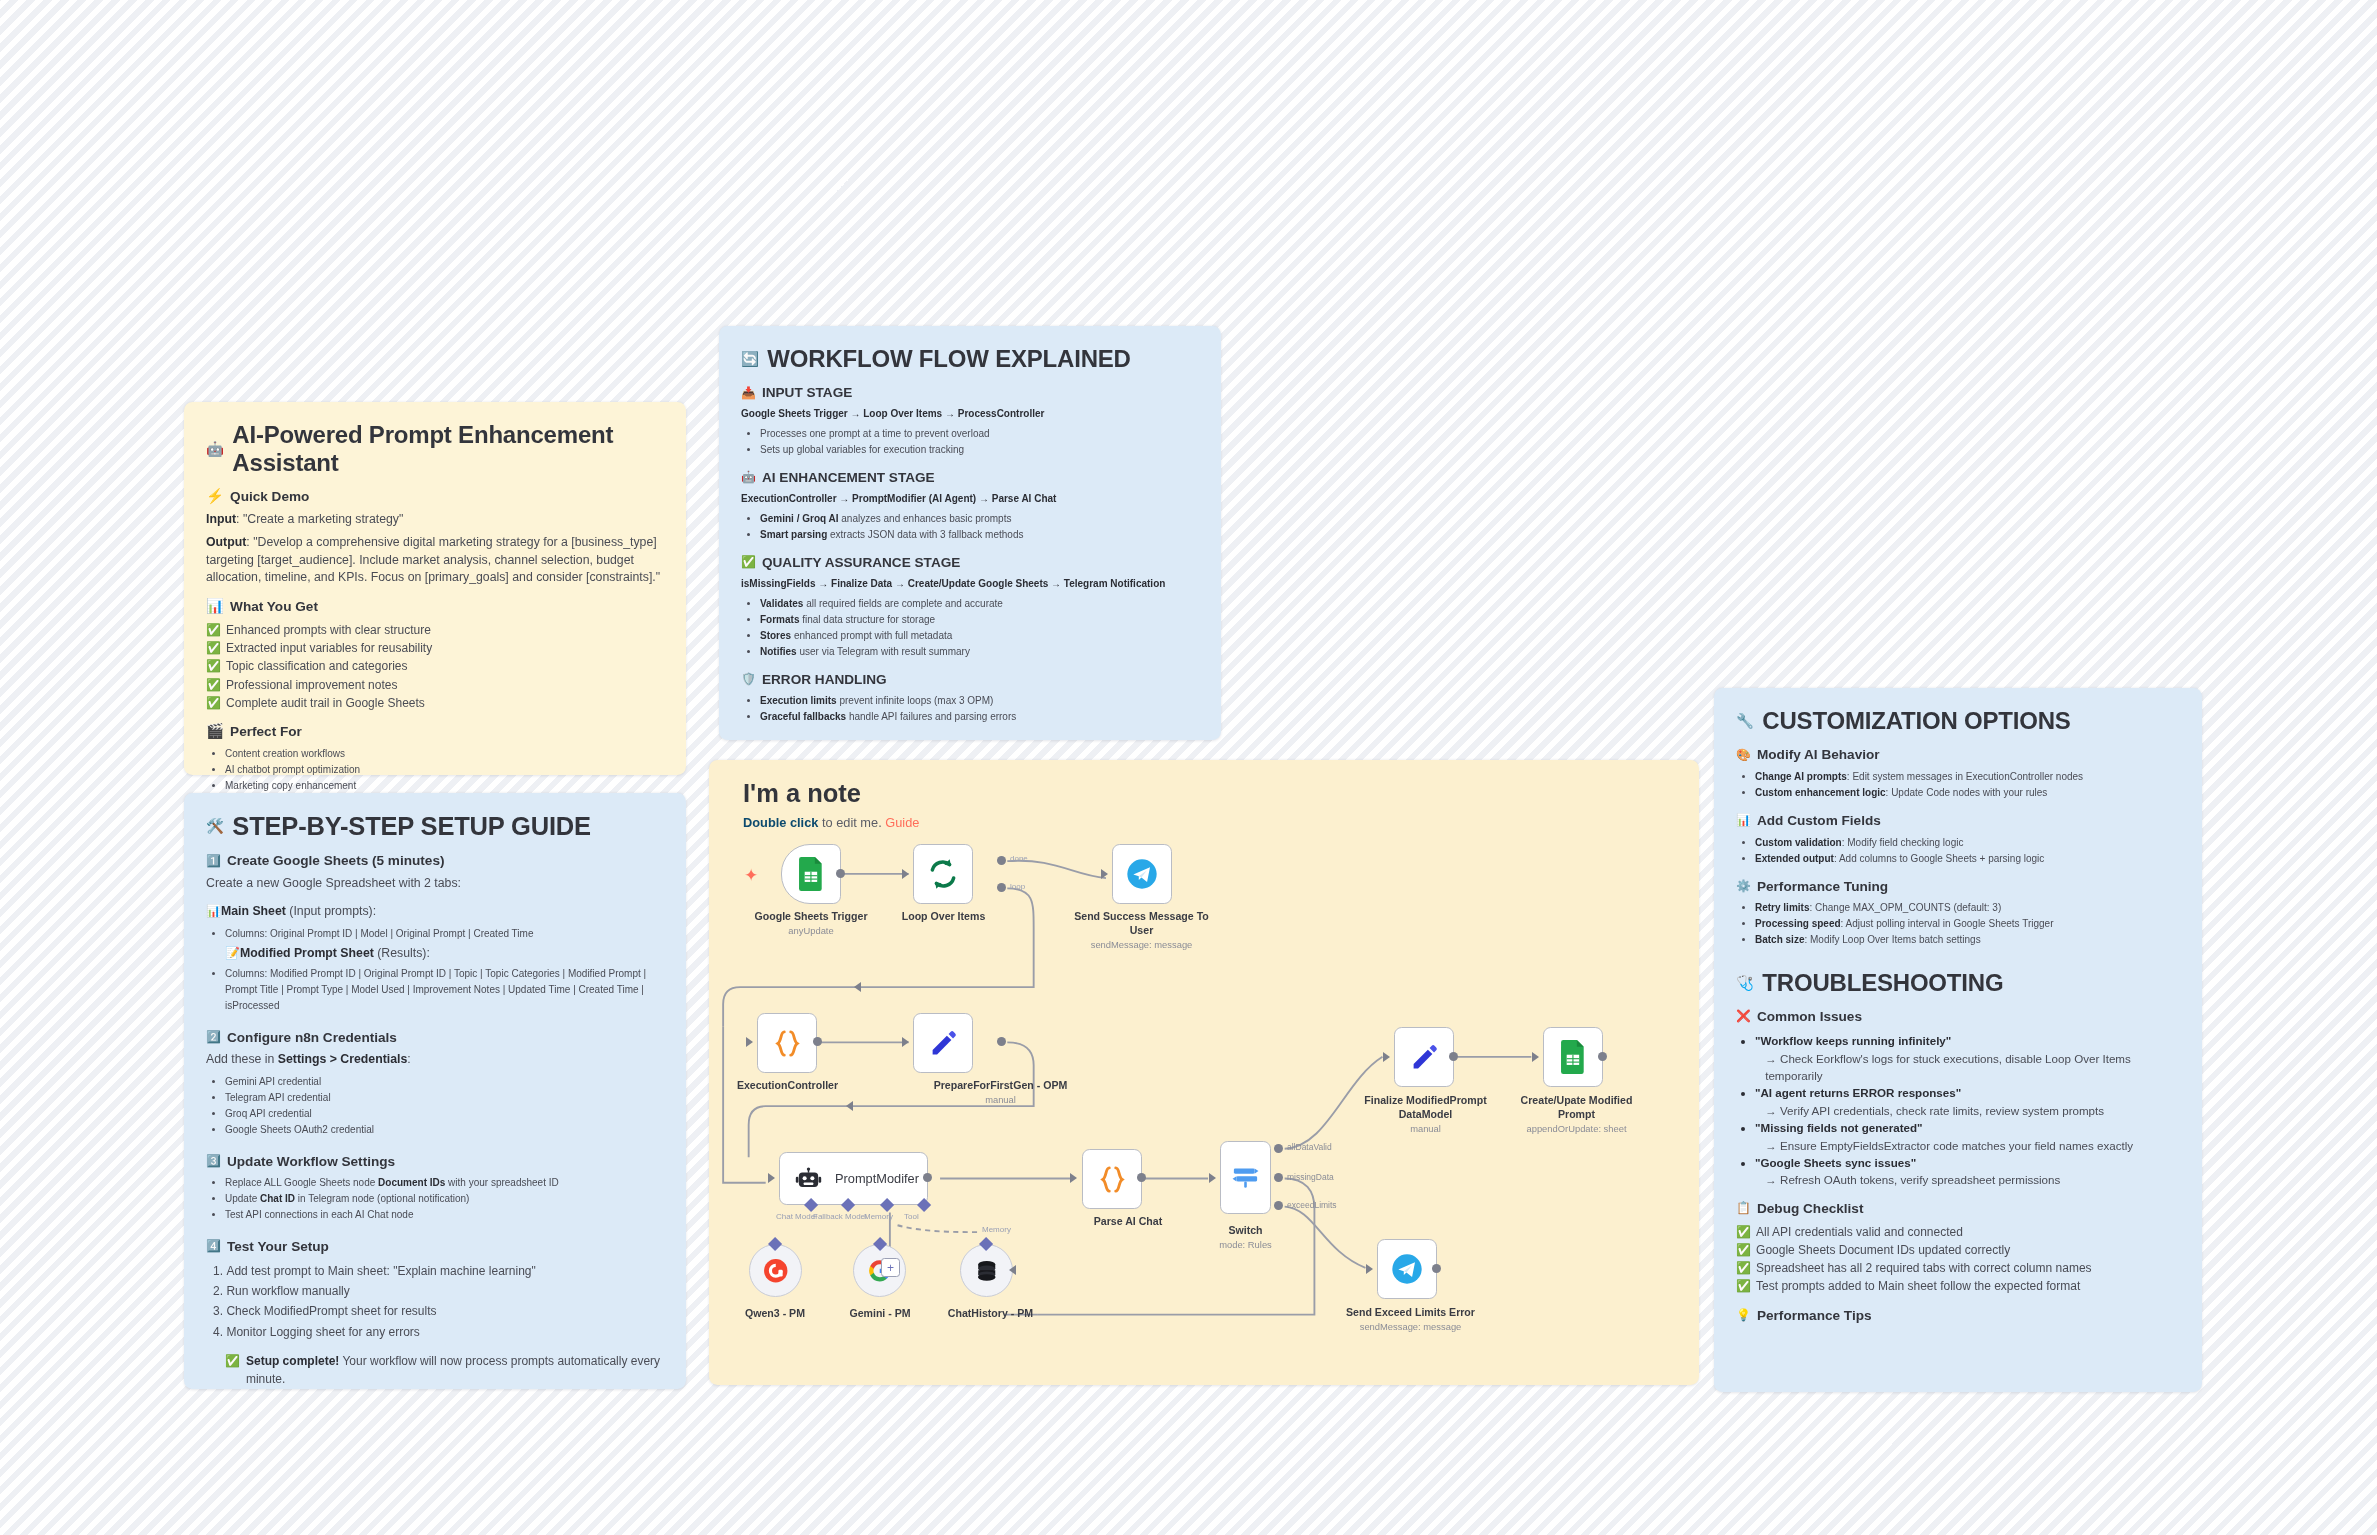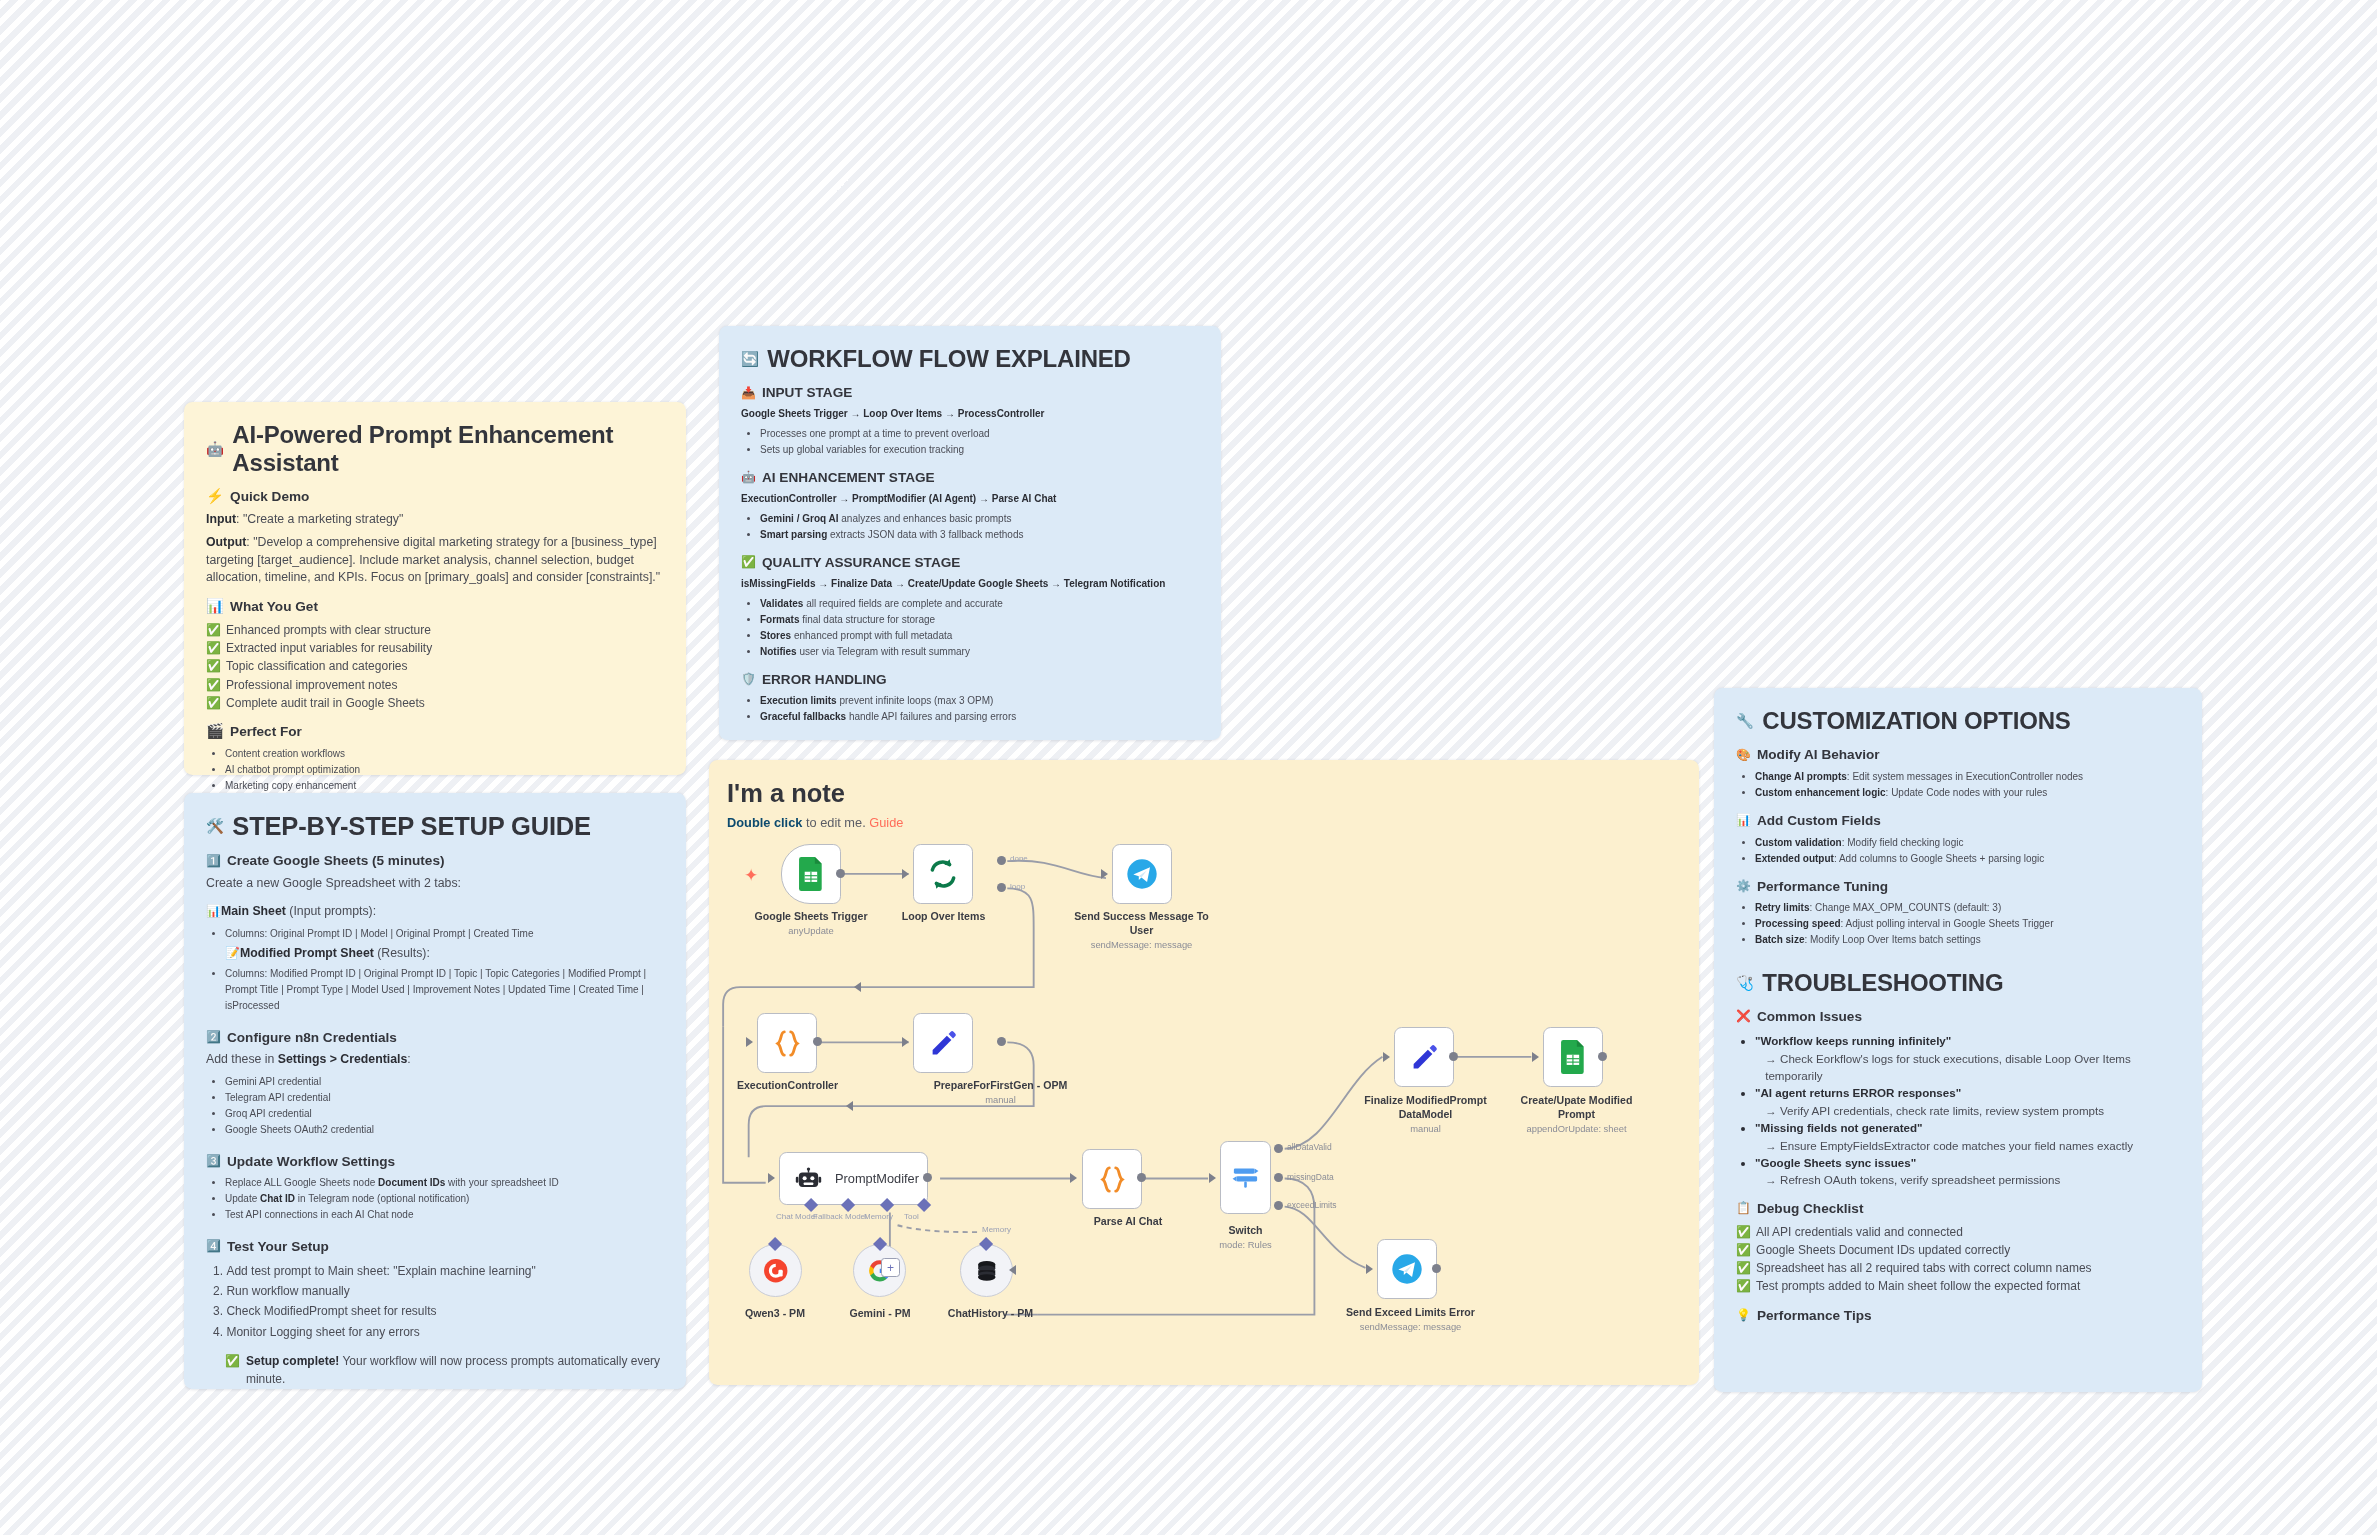--- a/index.html
+++ b/index.html
@@ -116,21 +116,21 @@
   svg.wires path { fill:none; stroke:#9a9da8; stroke-width:2.2; }
   svg.wires path.dash { stroke-dasharray: 6 5; }
   .spark { position:absolute; color:#ff6d5a; font-size:17px; z-index:6;}
 </style>
 </head>
 <body>
 
 <div class="canvas">
 
   <div class="card bignote" style="left:709px; top:760px; width:990px; height:625px;">
-    <div class="card-inner" style="padding:19px 18px;">
+    <div class="card-inner" style="padding:19px 34px;">
       <div class="note-h">I'm a note</div>
       <div class="note-sub">
         <b>Double click</b><span> to edit me. </span><a href="#">Guide</a>
       </div>
     </div>
   </div>
 
   <svg class="wires" width="2377" height="1536" viewBox="0 0 2794 1805">
 
     <path d="M 988,1027 L 1068,1027"></path>

